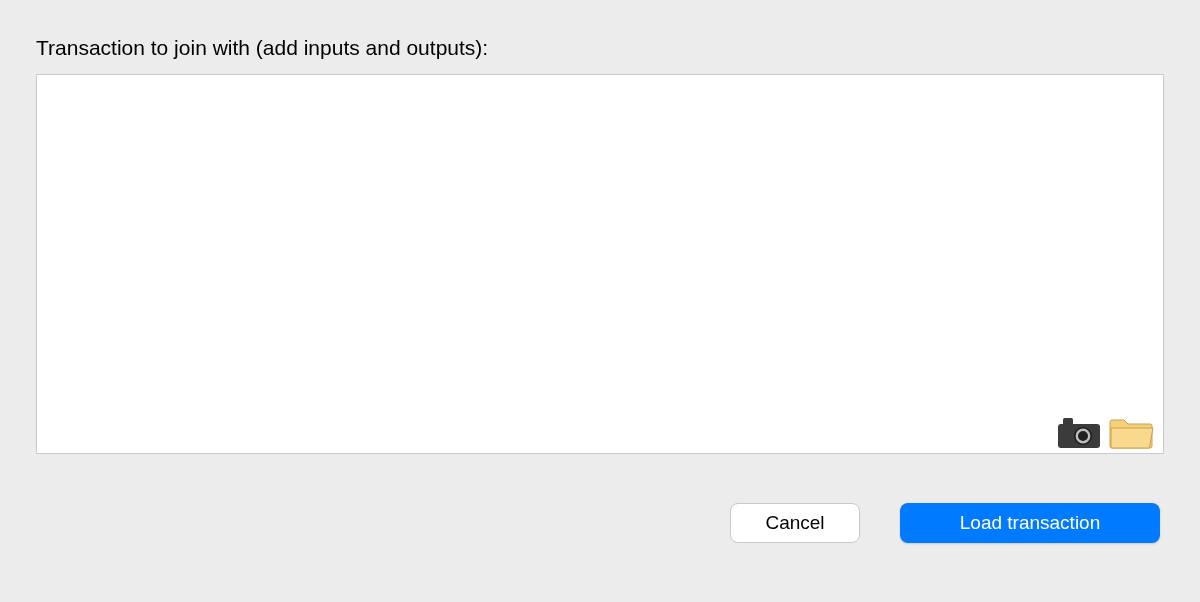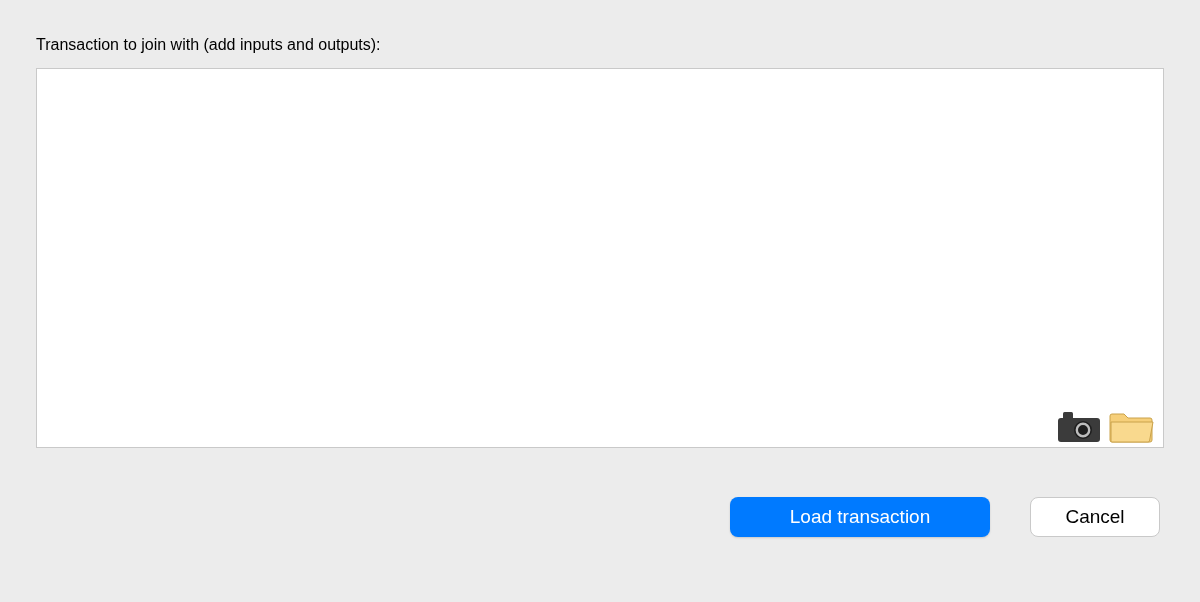--- a/index.html
+++ b/index.html
@@ -13,21 +13,21 @@
       background: #ececec;
       font-family: -apple-system, BlinkMacSystemFont, "Helvetica Neue", Arial, sans-serif;
       font-size: 19px;
       color: #000;
       padding: 36px 36px 30px 36px;
       display: flex;
       flex-direction: column;
     }
     .label {
       margin-bottom: 14px;
-      font-size: 16px;
+      font-size: 21px;
     }
     .textarea-wrap {
       position: relative;
       flex: 0 0 auto;
     }
     textarea.tx-input {
       width: 100%;
       height: 380px;
       background: #ffffff;
       border: 1px solid #c9c9c9;
@@ -108,15 +108,15 @@
     <button class="icon-btn" aria-label="folder">
       <svg width="46" height="34" viewBox="0 0 46 34">
         <path d="M2 6 L2 30 Q2 32 4 32 L42 32 Q44 32 44 30 L44 10 Q44 8 42 8 L20 8 L16 4 L4 4 Q2 4 2 6 Z" fill="#f6cf7a" stroke="#caa24a" stroke-width="1"></path>
         <path d="M3 12 L45 12 L41.5 31 Q41.2 32 40 32 L4 32 Q3 32 3 31 Z" fill="#f9d98e" stroke="#caa24a" stroke-width="1"></path>
       </svg>
     </button>
   </div>
 </div>
 
 <div class="button-row">
+  <button class="btn btn-cancel">Cancel</button>
   <button class="btn btn-primary">Load transaction</button>
-  <button class="btn btn-cancel">Cancel</button>
 </div>
 
 </body></html>

